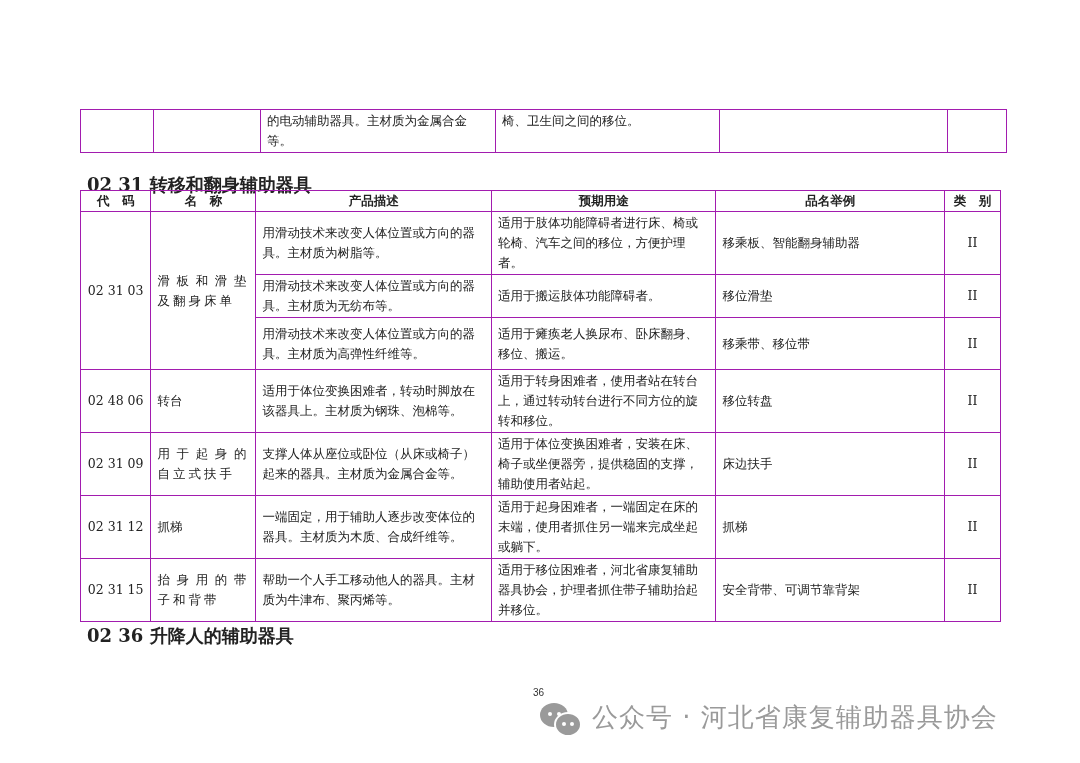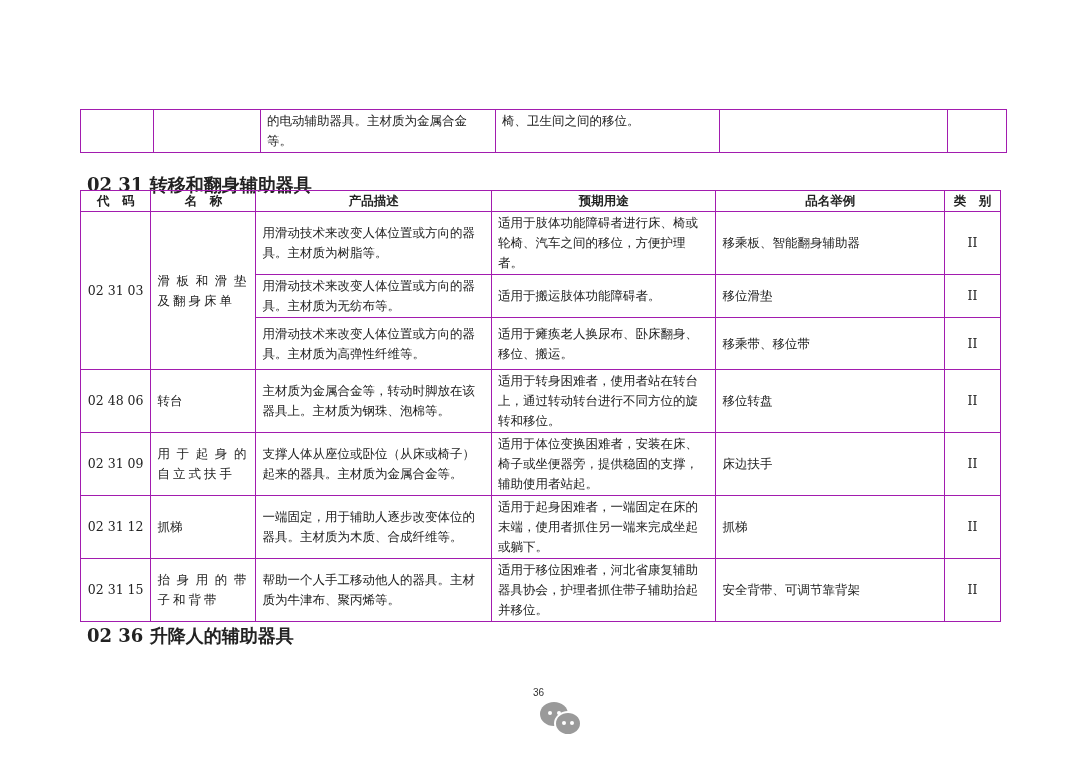--- a/index.html
+++ b/index.html
@@ -77,21 +77,21 @@
     <tr style="height:52px">
       <td class="c-desc">用滑动技术来改变人体位置或方向的器具。主材质为高弹性纤维等。</td>
       <td class="c-use">适用于瘫痪老人换尿布、卧床翻身、移位、搬运。</td>
       <td class="c-ex">移乘带、移位带</td>
       <td class="c-cls">II</td>
     </tr>
 
     <tr style="height:61px">
       <td class="c-code">02 48 06</td>
       <td class="c-name">转台</td>
-      <td class="c-desc">主材质为金属合金等，转动时脚放在该器具上。主材质为钢珠、泡棉等。</td>
+      <td class="c-desc">适用于体位变换困难者，转动时脚放在该器具上。主材质为钢珠、泡棉等。</td>
       <td class="c-use">适用于转身困难者，使用者站在转台上，通过转动转台进行不同方位的旋转和移位。</td>
       <td class="c-ex">移位转盘</td>
       <td class="c-cls">II</td>
     </tr>
 
     <tr style="height:60px">
       <td class="c-code">02 31 09</td>
       <td class="c-name name-just">用于起身的自立式扶手</td>
       <td class="c-desc">支撑人体从座位或卧位（从床或椅子）起来的器具。主材质为金属合金等。</td>
       <td class="c-use">适用于体位变换困难者，安装在床、椅子或坐便器旁，提供稳固的支撑，辅助使用者站起。</td>
@@ -125,13 +125,14 @@
 
 <div class="watermark">
   <div class="wx-icon">
     <div class="bubble b1"></div>
     <div class="eye" style="left:10px;top:11px"></div>
     <div class="eye" style="left:19px;top:11px"></div>
     <div class="bubble b2"></div>
     <div class="eye" style="left:24px;top:21px"></div>
     <div class="eye" style="left:32px;top:21px"></div>
   </div>
+  <span>公众号 · 河北省康复辅助器具协会</span>
 </div>
 
 </body></html>

